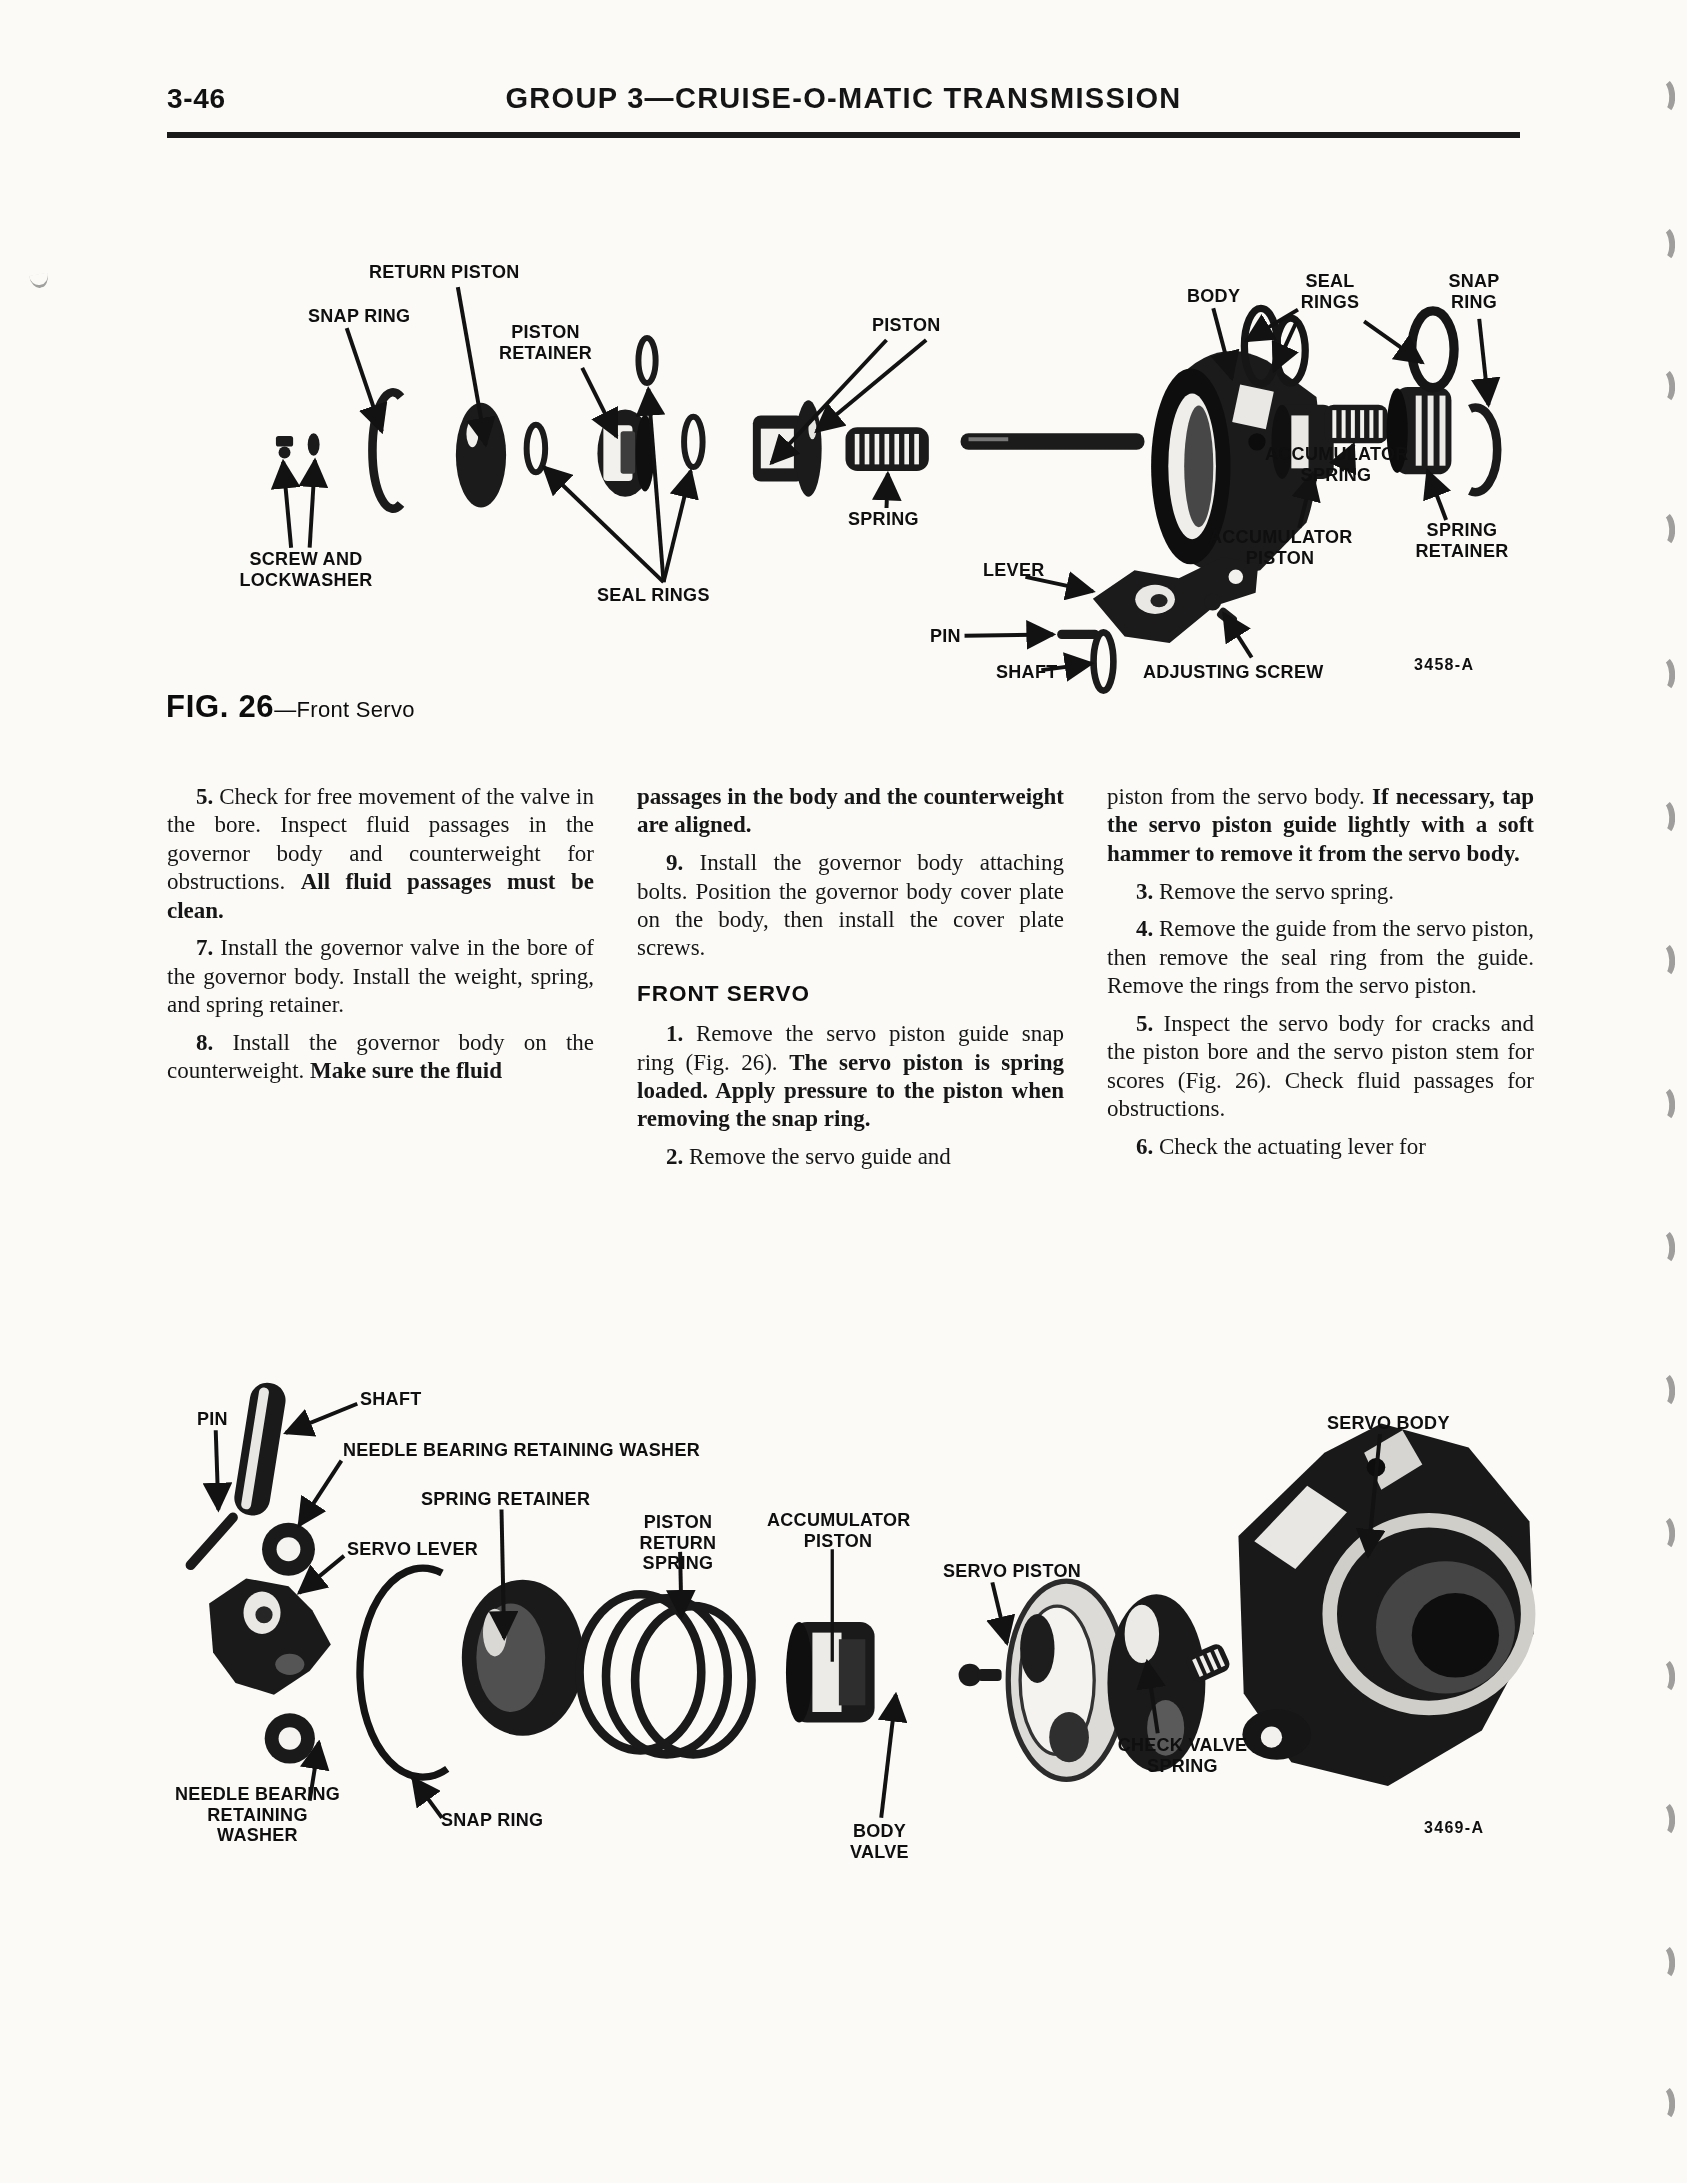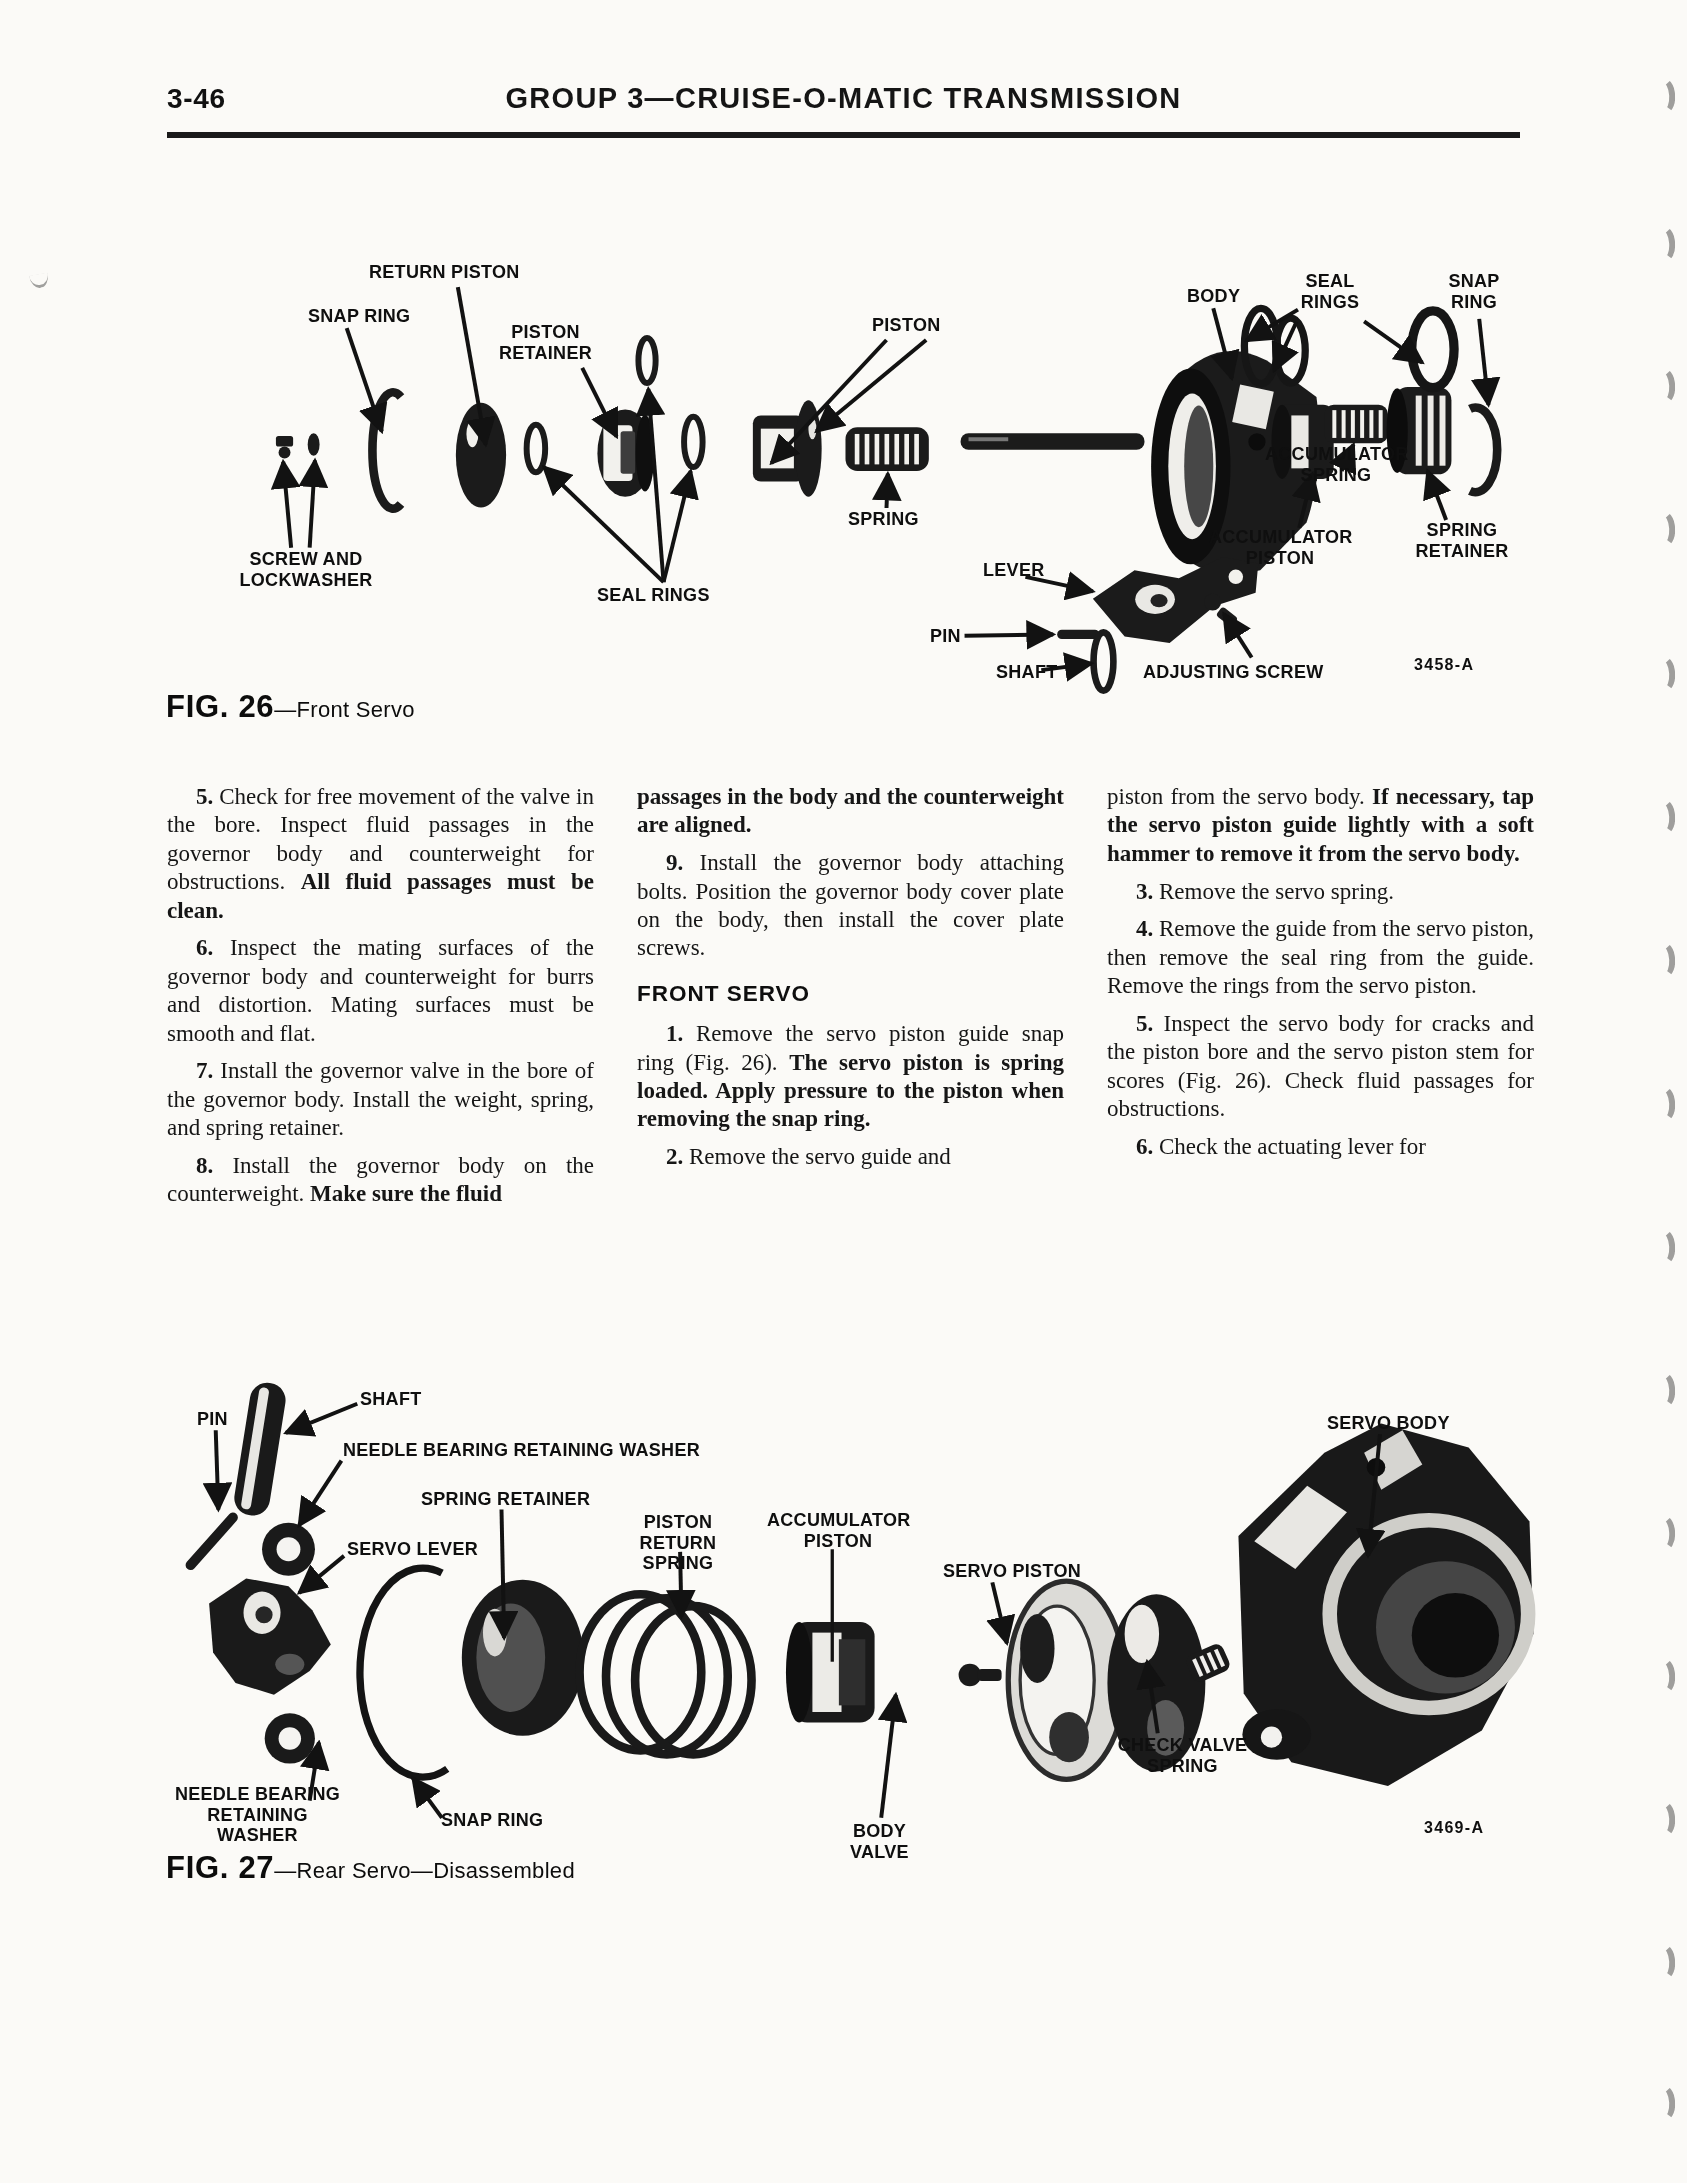--- a/index.html
+++ b/index.html
@@ -272,21 +272,20 @@
   <div class="lbl" style="left:996px;top:662px;width:73px">SHAFT</div>
   <div class="lbl" style="left:1143px;top:662px;width:185px">ADJUSTING SCREW</div>
   <div class="code" style="left:1414px;top:656px">3458-A</div>
 
   <div class="figcap" style="left:166px;top:689px">
     <span class="lead">FIG. 26</span><span class="tail">—Front Servo</span>
   </div>
 
   <div class="col" style="left:167px;top:783px">
     <p><b>5.</b><span> Check for free movement of the valve in the bore. Inspect fluid passages in the governor body and counterweight for obstructions. </span><b>All fluid passages must be clean.</b></p>
-    <p><b>6.</b><span> Inspect the mating surfaces of the governor body and counterweight for burrs and distortion. Mating surfaces must be smooth and flat.</span></p>
     <p><b>7.</b><span> Install the governor valve in the bore of the governor body. Install the weight, spring, and spring retainer.</span></p>
     <p><b>8.</b><span> Install the governor body on the counterweight. </span><b>Make sure the fluid</b></p>
   </div>
 
   <div class="col" style="left:637px;top:783px">
     <p class="cont"><b>passages in the body and the counterweight are aligned.</b></p>
     <p><b>9.</b><span> Install the governor body attaching bolts. Position the governor body cover plate on the body, then install the cover plate screws.</span></p>
     <div class="subhead">FRONT SERVO</div>
     <p><b>1.</b><span> Remove the servo piston guide snap ring (Fig. 26). </span><b>The servo piston is spring loaded. Apply pressure to the piston when removing the snap ring.</b></p>
     <p><b>2.</b><span> Remove the servo guide and</span></p>
@@ -308,23 +307,20 @@
   <div class="lbl c" style="left:607px;top:1512px;width:142px">PISTON RETURN SPRING</div>
   <div class="lbl c" style="left:767px;top:1510px;width:142px">ACCUMULATOR PISTON</div>
   <div class="lbl" style="left:943px;top:1561px;width:152px">SERVO PISTON</div>
   <div class="lbl" style="left:1327px;top:1413px;width:132px">SERVO BODY</div>
   <div class="lbl c" style="left:835px;top:1821px;width:89px">BODY VALVE</div>
   <div class="lbl c" style="left:1105px;top:1735px;width:155px">CHECK VALVE SPRING</div>
   <div class="lbl c" style="left:165px;top:1784px;width:185px">NEEDLE BEARING RETAINING WASHER</div>
   <div class="lbl" style="left:441px;top:1810px;width:112px">SNAP RING</div>
   <div class="code" style="left:1424px;top:1819px">3469-A</div>
 
-  <div class="figcap" style="left:166px;top:1850px">
-    <span class="lead">FIG. 27</span><span class="tail">—Rear Servo—Disassembled</span>
-  </div>
 
   <div class="scan-mark" style="top:78px"></div>
   <div class="scan-mark" style="top:226px"></div>
   <div class="scan-mark" style="top:368px"></div>
   <div class="scan-mark" style="top:511px"></div>
   <div class="scan-mark" style="top:656px"></div>
   <div class="scan-mark" style="top:799px"></div>
   <div class="scan-mark" style="top:942px"></div>
   <div class="scan-mark" style="top:1086px"></div>
   <div class="scan-mark" style="top:1229px"></div>

